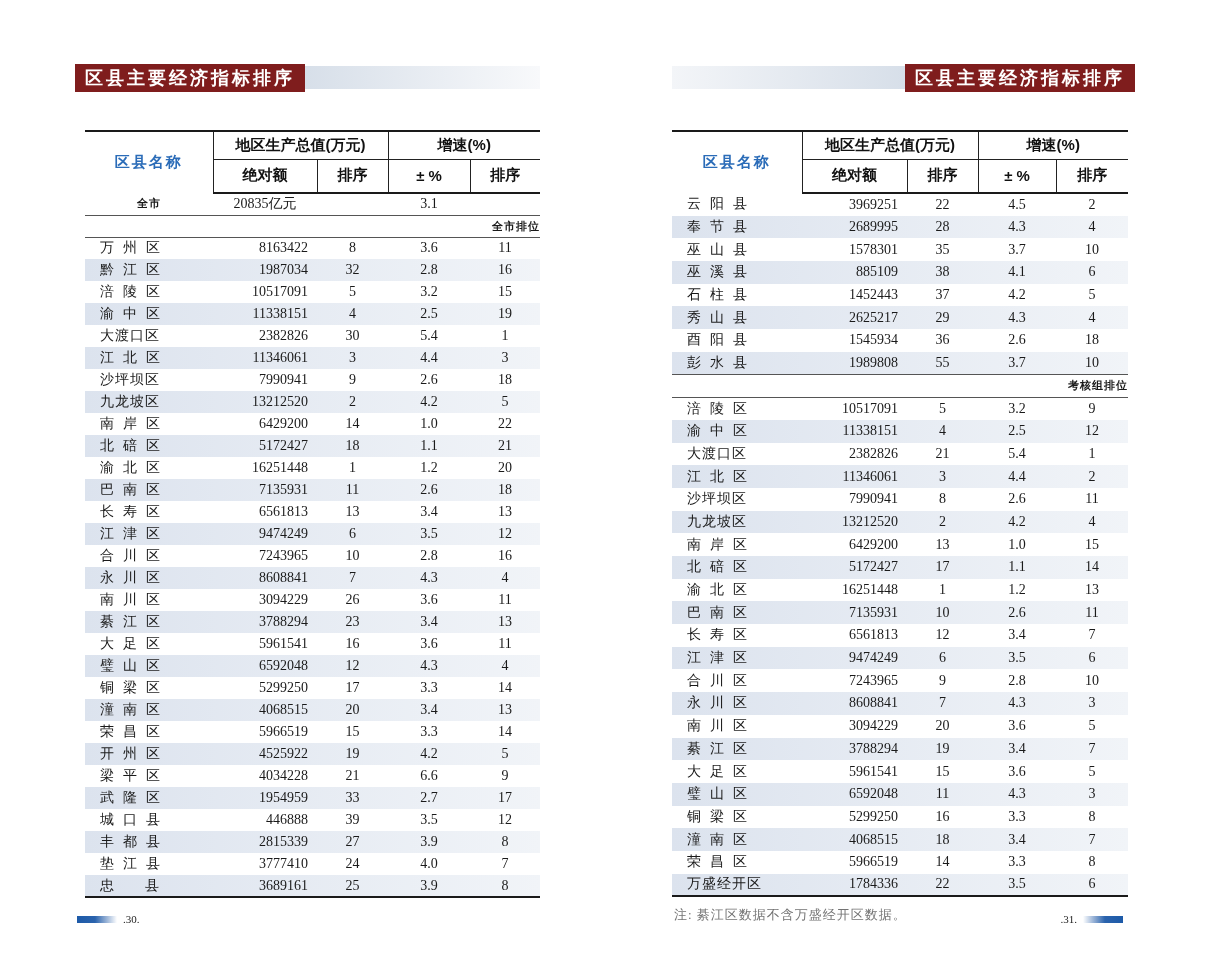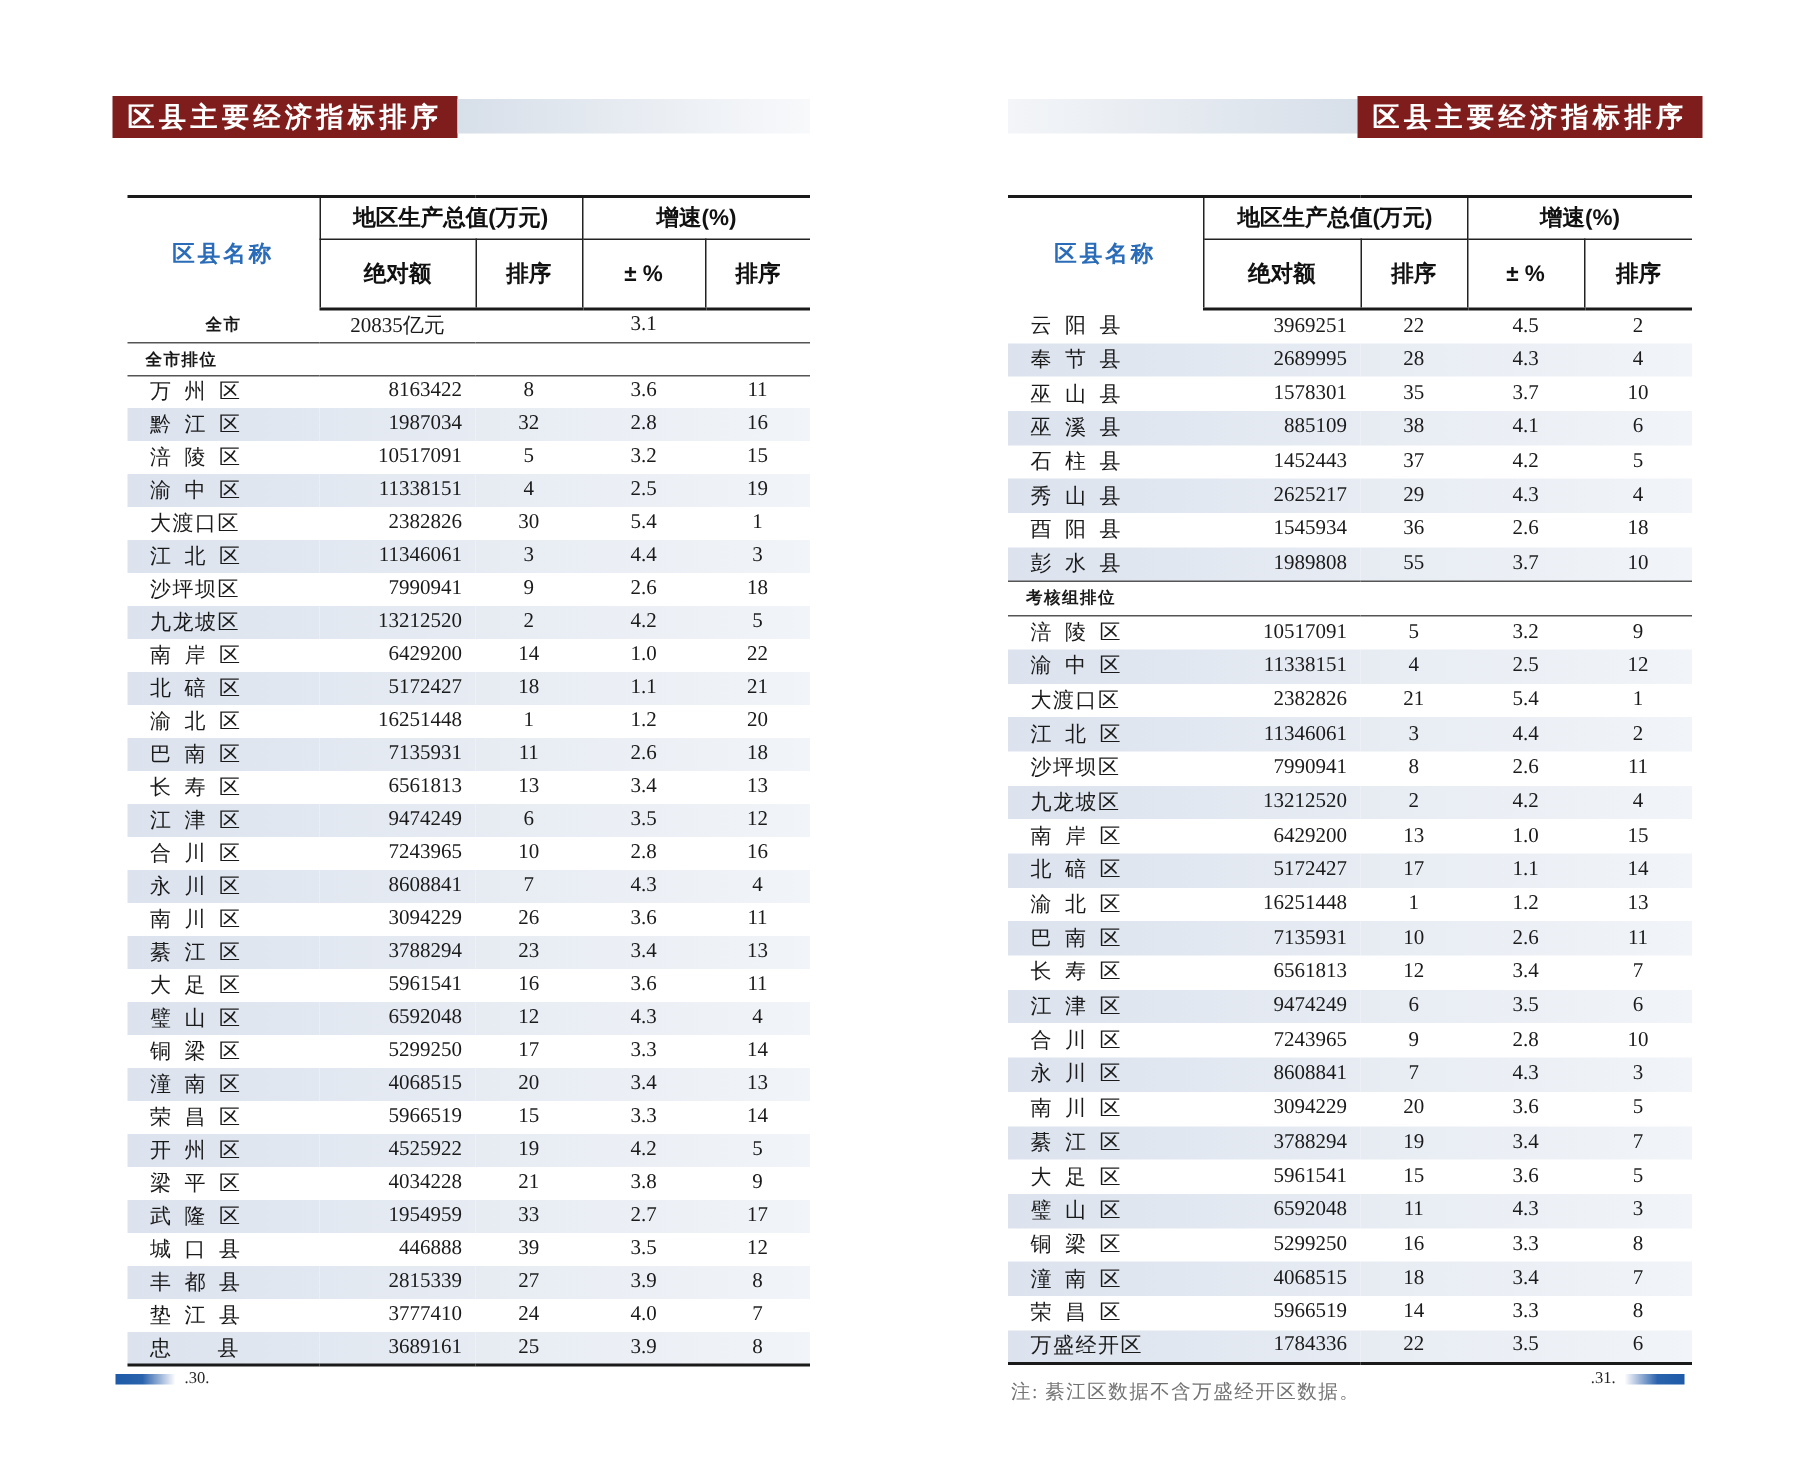--- a/index.html
+++ b/index.html
@@ -28,21 +28,21 @@
   table.stats { border-collapse:collapse; table-layout:fixed;
     border-top:2px solid #1a1a1a; border-bottom:2px solid #1a1a1a; }
   .page-l table.stats { margin:38px 0 0 10px; width:455px; }
   .page-r table.stats { margin:38px 0 0 0; width:456px; }
 
   thead th {
     font-family:"Liberation Sans","DejaVu Sans",sans-serif;
     font-weight:bold; font-size:15px; color:#111; padding:0; text-align:center;
   }
   tr.h1 th { height:28px; }
-  tr.h2 th { height:47px; border-bottom:2px solid #1a1a1a;text-align:center; }
+  tr.h2 th { height:34px; border-bottom:2px solid #1a1a1a;text-align:center; }
   th.name-h { color:#2b6cb8; letter-spacing:2px; border-right:1px solid #222; }
   th.grp { border-bottom:1px solid #222; }
   th.grp-first { border-right:1px solid #222; }
   tr.h2 th.vline { border-right:1px solid #222; }
 
   tbody td { padding:0; font-size:14px; height:22px; }
   .page-r tbody td { height:22.7px; }
   td.c-name { text-align:left; padding-left:15px; letter-spacing:1px; }
   td.c-abs  { text-align:right; padding-right:9px; }
   td.c-rank, td.c-pct, td.c-rank2 { text-align:center; }
@@ -51,21 +51,21 @@
 
   tr.row-summary td { border-bottom:1px solid #555; }
   tr.row-summary td.c-name, tr.row-section td.section-cell {
     font-family:"Liberation Sans","DejaVu Sans",sans-serif; font-weight:bold;
     font-size:11px; letter-spacing:1px;
   }
   tr.row-summary td.c-name { text-align:center; padding-left:0; }
   tr.row-summary td.c-abs { text-align:center; padding-right:0; }
   tr.row-summary td.c-pct { text-align:center; }
   tr.row-section td { border-top:1px solid #555; border-bottom:1px solid #555; }
-  tr.row-section td.section-cell { text-align:left; padding-left:12px; }
+  tr.row-section td.section-cell { text-align:right; padding-left:12px; }
 
   
   .note { margin:9px 0 0 2px; font-size:13px; color:#737373; letter-spacing:1px; }
   .footer { position:absolute; top:849px; display:flex; align-items:center; gap:6px; }
   .footer-l { left:2px; }
   .footer-r { right:12px; }
   .fbar { width:40px; height:7px; display:inline-block; }
   .fbar-l { background:linear-gradient(to right,#1d5aa8 0%,#2a63ad 45%,#9db6d8 75%,#ffffff 100%); }
   .fbar-r { background:linear-gradient(to right,#ffffff 0%,#9db6d8 25%,#2a63ad 55%,#1d5aa8 100%); }
   .pageno { font-size:11px; color:#222; }
@@ -276,21 +276,21 @@
           <td class="c-name">开 州 区</td>
           <td class="c-abs">4525922</td>
           <td class="c-rank">19</td>
           <td class="c-pct">4.2</td>
           <td class="c-rank2">5</td>
         </tr>
         <tr class="">
           <td class="c-name">梁 平 区</td>
           <td class="c-abs">4034228</td>
           <td class="c-rank">21</td>
-          <td class="c-pct">3.8</td>
+          <td class="c-pct">6.6</td>
           <td class="c-rank2">9</td>
         </tr>
         <tr class="shade">
           <td class="c-name">武 隆 区</td>
           <td class="c-abs">1954959</td>
           <td class="c-rank">33</td>
           <td class="c-pct">2.7</td>
           <td class="c-rank2">17</td>
         </tr>
         <tr class="">

